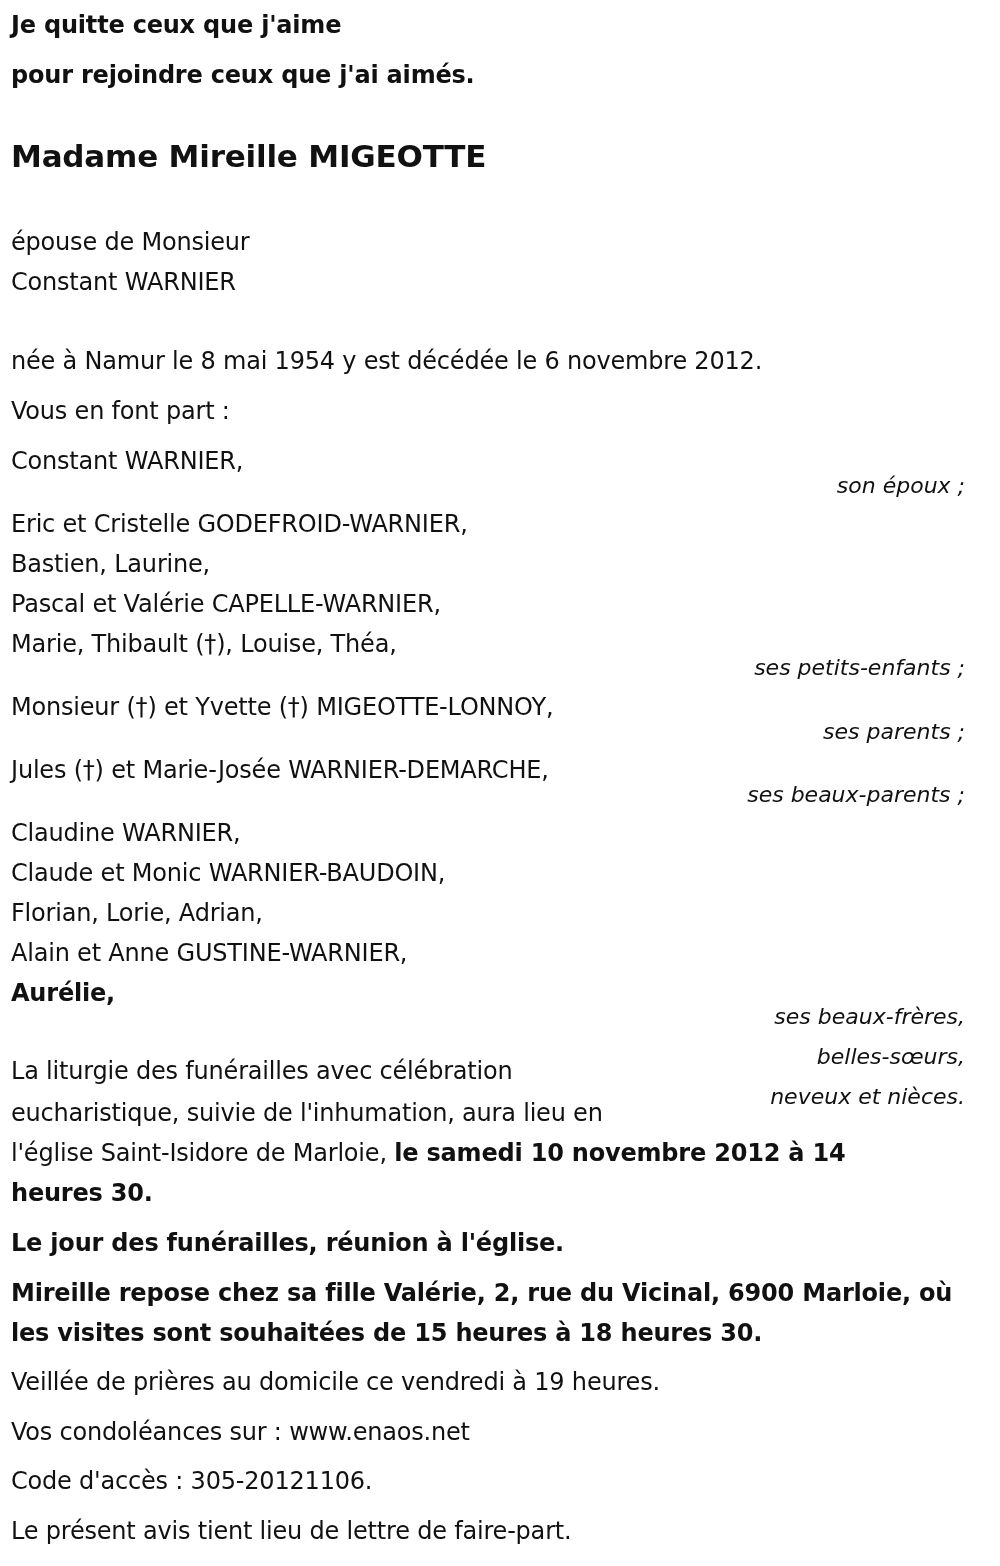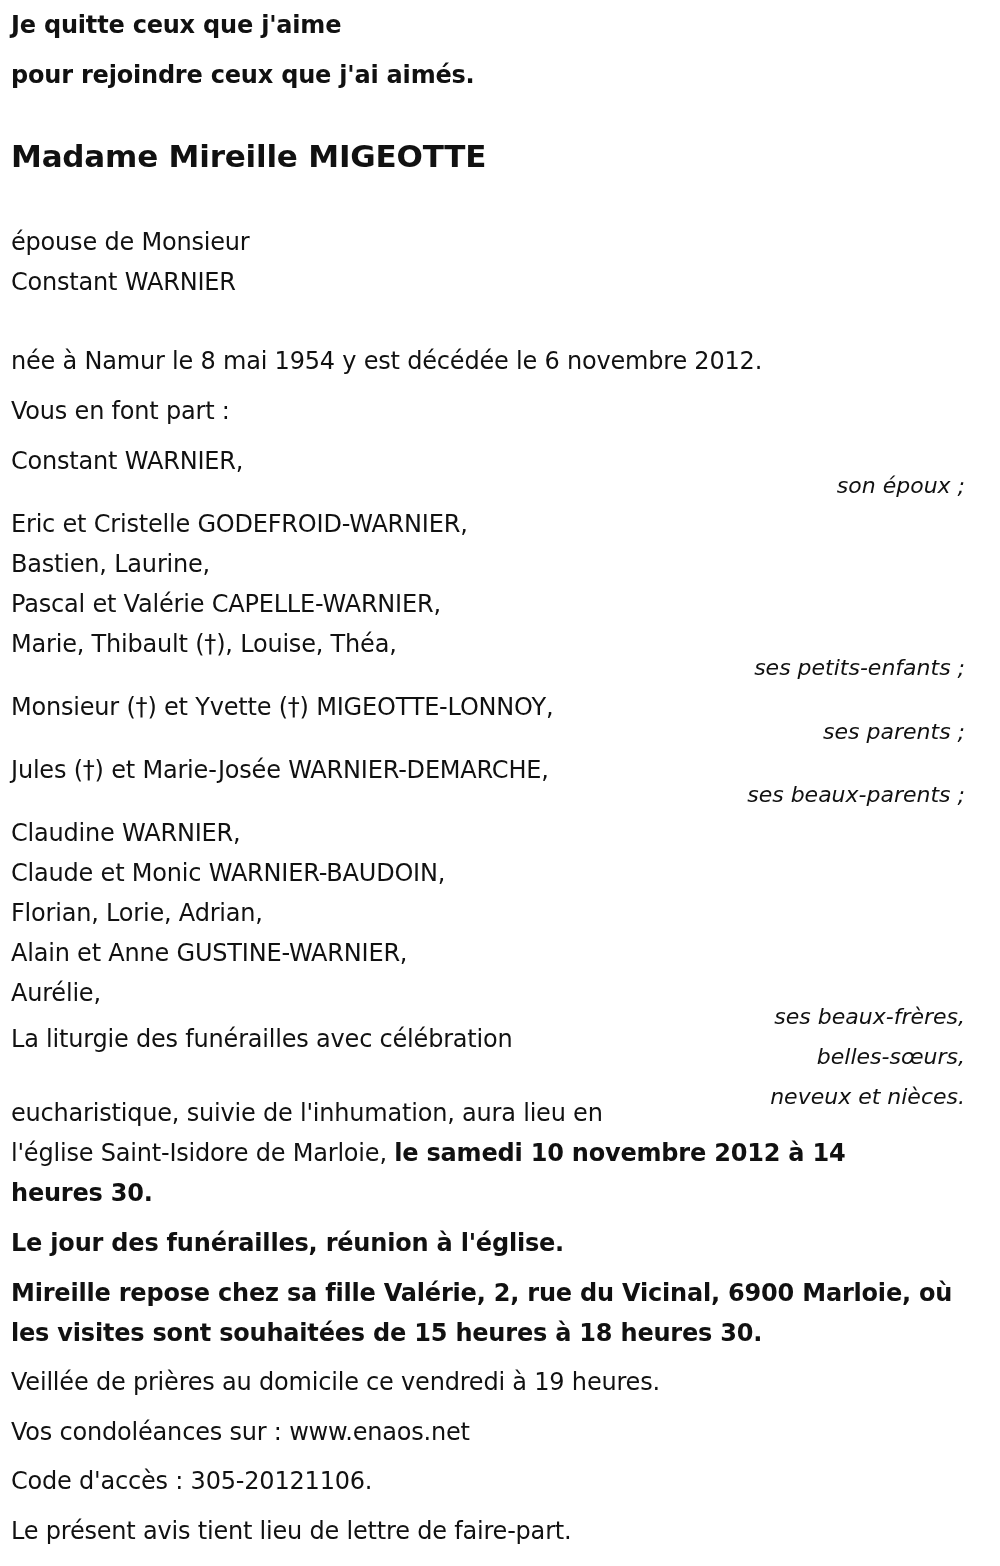--- a/index.html
+++ b/index.html
@@ -47,26 +47,26 @@
   <div class="line" style="top:692px;">Monsieur (†) et Yvette (†) MIGEOTTE-LONNOY,</div>
   <div class="rel" style="top:718px;">ses parents ;</div>
 
   <div class="line" style="top:755px;">Jules (†) et Marie-Josée WARNIER-DEMARCHE,</div>
   <div class="rel" style="top:781px;">ses beaux-parents ;</div>
 
   <div class="line" style="top:818px;">Claudine WARNIER,</div>
   <div class="line" style="top:858px;">Claude et Monic WARNIER-BAUDOIN,</div>
   <div class="line" style="top:898px;">Florian, Lorie, Adrian,</div>
   <div class="line" style="top:938px;">Alain et Anne GUSTINE-WARNIER,</div>
-  <div class="line" style="top:978px;">Aurélie,</div>
+  <div class="line" style="top:978px;font-weight:bold;">Aurélie,</div>
   <div class="rel" style="top:1003px;">ses beaux-frères,</div>
   <div class="rel" style="top:1043px;">belles-sœurs,</div>
   <div class="rel" style="top:1083px;">neveux et nièces.</div>
 
-  <div class="line" style="top:1024px;text-align:center;">La liturgie des funérailles avec célébration</div>
+  <div class="line" style="top:1056px;text-align:center;">La liturgie des funérailles avec célébration</div>
   <div class="line" style="top:1098px;">eucharistique, suivie de l'inhumation, aura lieu en</div>
   <div class="line" style="top:1138px;"><span>l'église Saint-Isidore de Marloie, </span><span class="bold">le samedi 10 novembre 2012 à 14</span></div>
   <div class="line bold" style="top:1178px;">heures 30.</div>
 
   <div class="line bold" style="top:1228px;">Le jour des funérailles, réunion à l'église.</div>
 
   <div class="line bold" style="top:1278px;text-align:center;">Mireille repose chez sa fille Valérie, 2, rue du Vicinal, 6900 Marloie, où</div>
   <div class="line bold" style="top:1318px;">les visites sont souhaitées de 15 heures à 18 heures 30.</div>
 
   <div class="line" style="top:1367px;">Veillée de prières au domicile ce vendredi à 19 heures.</div>

